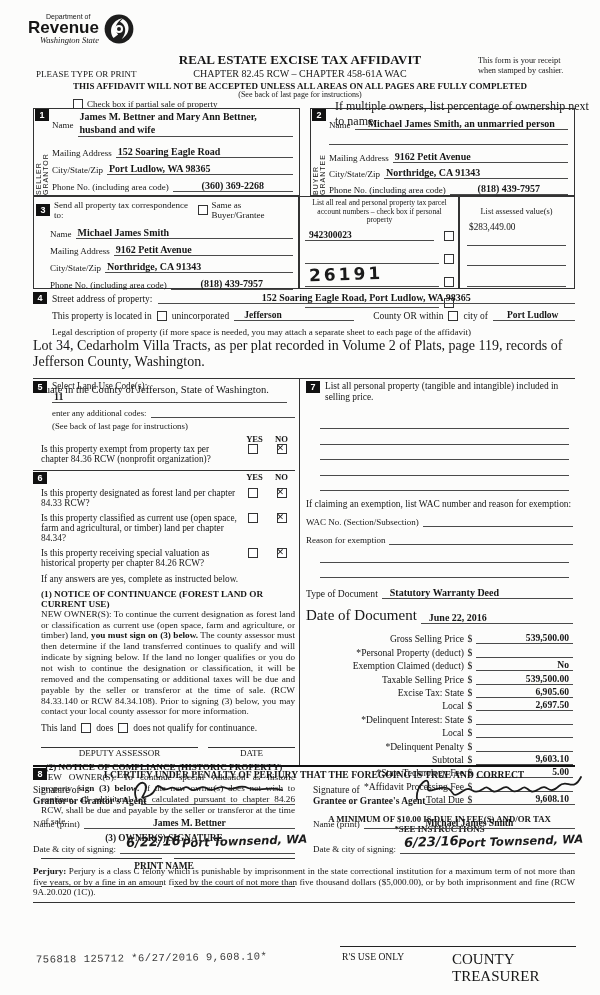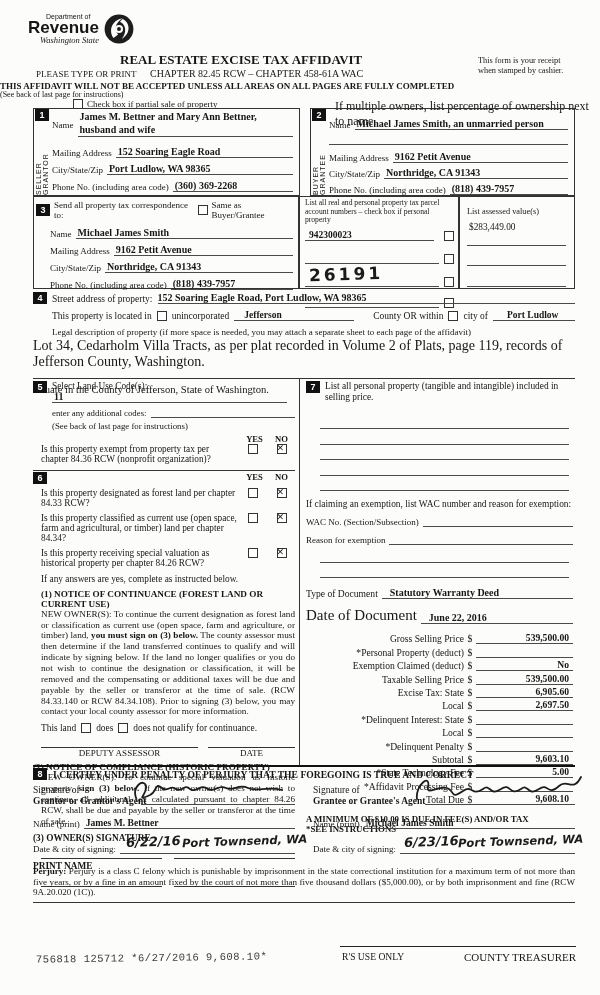--- a/index.html
+++ b/index.html
@@ -1,21 +1,21 @@
 <!DOCTYPE html>
 <html><head>
 <meta charset="utf-8">
 <style>
   html,body{margin:0;padding:0;background:#e8e8e8;}
   .page{position:relative;width:600px;height:995px;background:#fcfcfb;color:#161616;
         font-family:"Liberation Serif",serif;font-size:10px;overflow:hidden;}
   .abs{position:absolute;}
   .b{font-weight:bold;}
   .i{font-style:italic;}
-  .ctr{text-align:left;}
+  .ctr{text-align:center;}
   .sans{font-family:"Liberation Sans",sans-serif;}
   .badge{display:inline-block;background:#111;color:#fff;font-weight:bold;font-size:9px;
          width:14px;height:12px;text-align:center;line-height:12px;
          font-family:"Liberation Sans",sans-serif;flex:0 0 auto;}
   .cb{display:inline-block;width:8px;height:8px;border:1px solid #333;background:#fff;
       vertical-align:-1px;position:relative;flex:0 0 auto;}
   .cb.x::after{content:"✕";position:absolute;left:-1px;top:-2px;font-size:9px;line-height:11px;
       font-family:"DejaVu Sans",sans-serif;color:#222;}
   .ul{border-bottom:1px solid #4a4a4a;}
   .frow{display:flex;align-items:flex-end;gap:4px;}
@@ -467,15 +467,15 @@
     </div>
 
     <div class="par" style="margin-top:12px;border-bottom:1px solid #333;padding-bottom:4px;font-size:9.1px;">
       <span class="b">Perjury:</span><span>  Perjury is a class C felony which is punishable by imprisonment in the state correctional institution for a maximum term of not more than five years, or by a fine in an amount fixed by the court of not more than five thousand dollars ($5,000.00), or by both imprisonment and fine (RCW 9A.20.020 (1C)).</span>
     </div>
   </div>
 
   <div class="abs" style="left:36px;top:952px;font-family:'Liberation Mono',monospace;font-size:10.5px;color:#3a3a3a;letter-spacing:0.5px;transform:rotate(-0.8deg);">756818 125712 *6/27/2016 9,608.10*</div>
   <div class="abs" style="left:340px;top:946px;width:236px;border-top:1.5px solid #222;"></div>
   <div class="abs" style="left:342px;top:951px;font-size:9.6px;">R'S USE ONLY</div>
-  <div class="abs" style="left:464px;top:951px;font-size:11px;">COUNTY TREASURER</div>
+  <div class="abs" style="left:452px;top:951px;font-size:15px;">COUNTY TREASURER</div>
 
 </div>
 
 </body></html>

